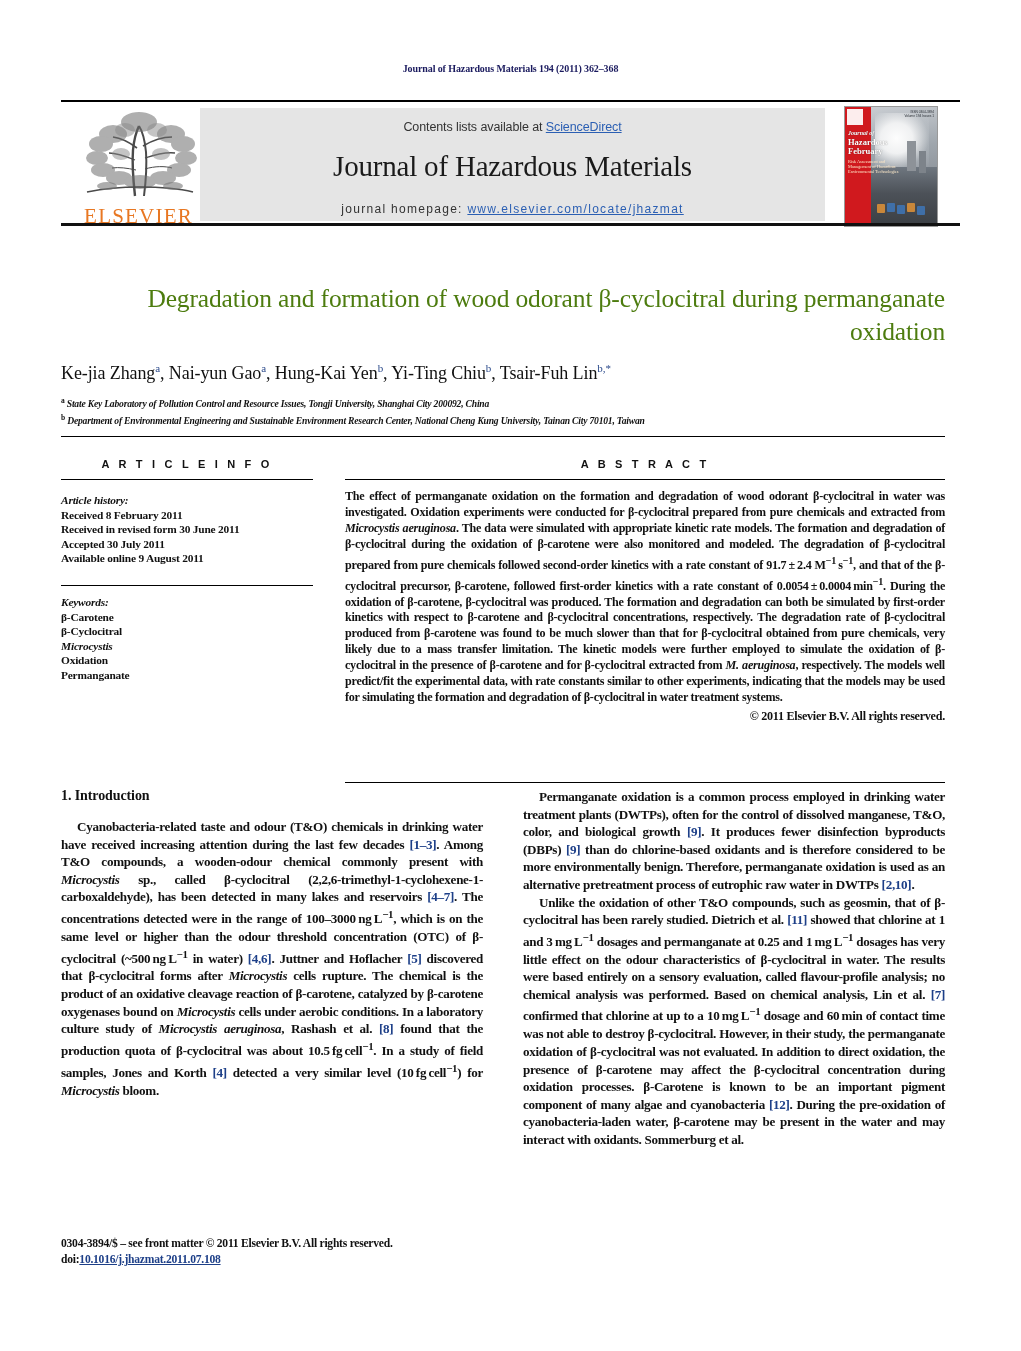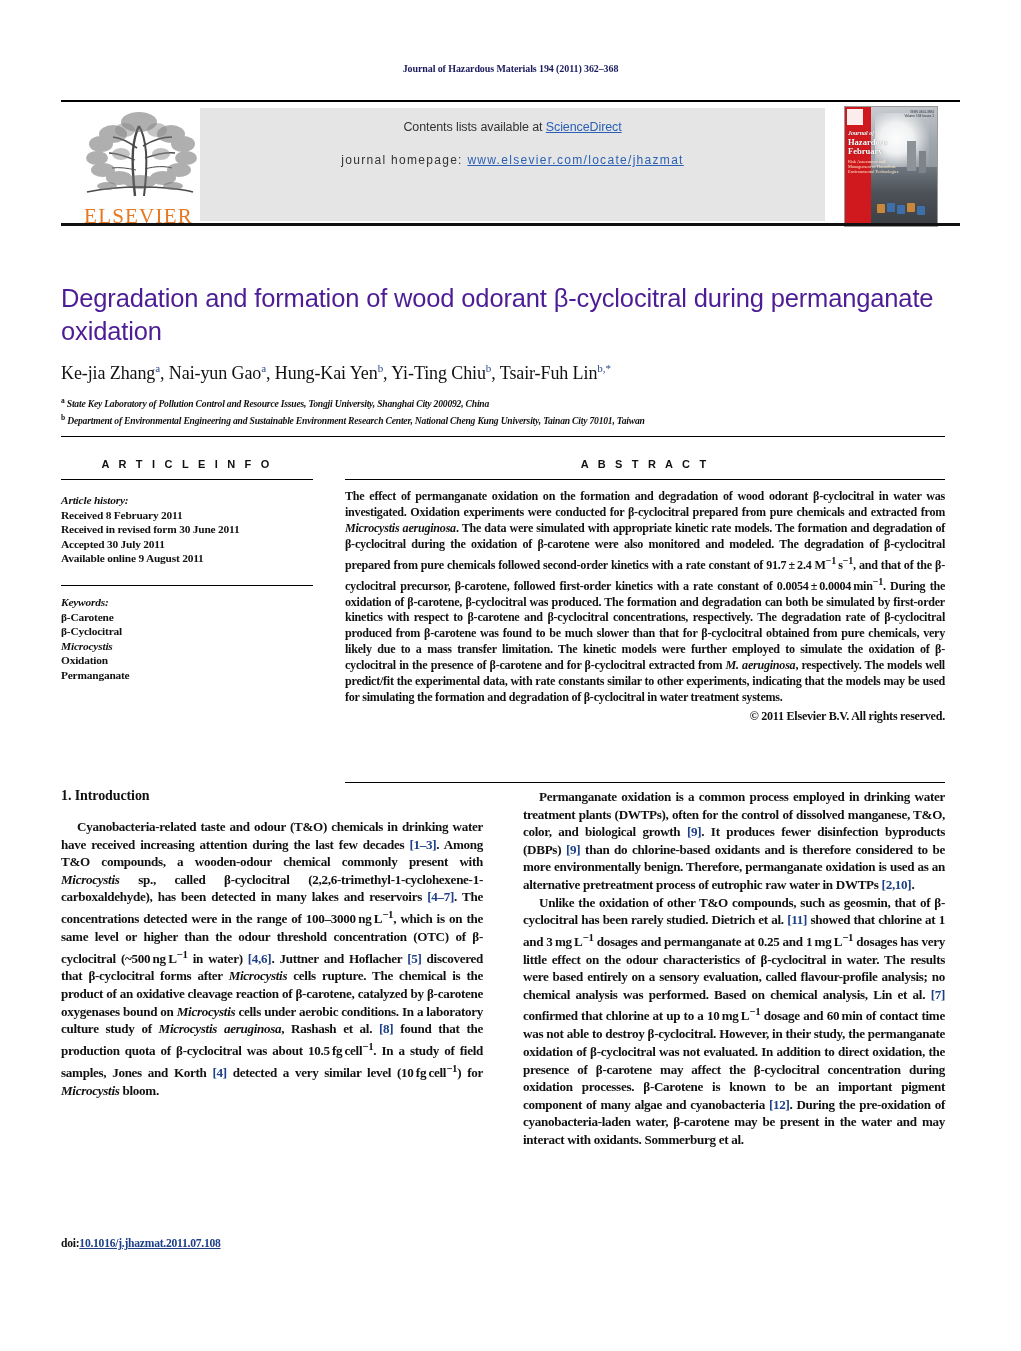--- a/index.html
+++ b/index.html
@@ -192,27 +192,28 @@
     background: #111;
   }
 
   
   .title-block {
     position: absolute;
     left: 61px; top: 282px;
     width: 884px;
   }
   .paper-title {
-    font-family: Liberation Sans, sans-serif;
+    font-family: Liberation Serif, serif;
     font-size: 25.5px;
     line-height: 33px;
-    color: #4c1d95;
+    color: #4d7c0f;
     margin: 0;
     font-weight: normal;
     letter-spacing: -0.15px;
+    text-align: right;
   }
   .authors {
     margin-top: 14px;
     font-family: "Liberation Serif", serif;
     font-size: 18px;
     color: #111;
     letter-spacing: -0.1px;
   }
   .authors sup { font-size: 11px; color:#2b4a8b; vertical-align: super; }
   .affiliations {
@@ -430,20 +431,21 @@
           <ellipse cx="100" cy="78" rx="10" ry="4"></ellipse>
         </g>
       </svg>
       <div class="elsevier-word">ELSEVIER</div>
     </div>
 
     <div class="sd-band">
       <div class="sd-contents">
         <span>Contents lists available at </span><a class="sd-link" href="#">ScienceDirect</a>
       </div>
+      <div class="journal-title">Journal of Hazardous Materials</div>
       <div class="homepage-line">
         <span>journal homepage: </span><a class="hp-url" href="#">www.elsevier.com/locate/jhazmat</a>
       </div>
     </div>
 
     <div class="cover-thumb">
       <div class="cover-sky"></div>
       <div class="cover-smoke"></div>
       <div class="cover-plant"></div>
       <div class="cover-stack" style="left:62px;top:34px;width:9px;height:30px;"></div>
@@ -511,16 +513,17 @@
     <p class="body">Cyanobacteria-related taste and odour (T&amp;O) chemicals in drinking water have received increasing attention during the last few decades <span class="ref">[1–3]</span>. Among T&amp;O compounds, a wooden-odour chemical commonly present with <span class="it">Microcystis</span> sp., called β-cyclocitral (2,2,6-trimethyl-1-cyclohexene-1-carboxaldehyde), has been detected in many lakes and reservoirs <span class="ref">[4–7]</span>. The concentrations detected were in the range of 100–3000 ng L<sup>−1</sup>, which is on the same level or higher than the odour threshold concentration (OTC) of β-cyclocitral (~500 ng L<sup>−1</sup> in water) <span class="ref">[4,6]</span>. Juttner and Hoflacher <span class="ref">[5]</span> discovered that β-cyclocitral forms after <span class="it">Microcystis</span> cells rupture. The chemical is the product of an oxidative cleavage reaction of β-carotene, catalyzed by β-carotene oxygenases bound on <span class="it">Microcystis</span> cells under aerobic conditions. In a laboratory culture study of <span class="it">Microcystis aeruginosa</span>, Rashash et al. <span class="ref">[8]</span> found that the production quota of β-cyclocitral was about 10.5 fg cell<sup>−1</sup>. In a study of field samples, Jones and Korth <span class="ref">[4]</span> detected a very similar level (10 fg cell<sup>−1</sup>) for <span class="it">Microcystis</span> bloom.</p>
   </div>
 
   <div class="body-right">
     <p class="body">Permanganate oxidation is a common process employed in drinking water treatment plants (DWTPs), often for the control of dissolved manganese, T&amp;O, color, and biological growth <span class="ref">[9]</span>. It produces fewer disinfection byproducts (DBPs) <span class="ref">[9]</span> than do chlorine-based oxidants and is therefore considered to be more environmentally benign. Therefore, permanganate oxidation is used as an alternative pretreatment process of eutrophic raw water in DWTPs <span class="ref">[2,10]</span>.</p>
     <p class="body">Unlike the oxidation of other T&amp;O compounds, such as geosmin, that of β-cyclocitral has been rarely studied. Dietrich et al. <span class="ref">[11]</span> showed that chlorine at 1 and 3 mg L<sup>−1</sup> dosages and permanganate at 0.25 and 1 mg L<sup>−1</sup> dosages has very little effect on the odour characteristics of β-cyclocitral in water. The results were based entirely on a sensory evaluation, called flavour-profile analysis; no chemical analysis was performed. Based on chemical analysis, Lin et al. <span class="ref">[7]</span> confirmed that chlorine at up to a 10 mg L<sup>−1</sup> dosage and 60 min of contact time was not able to destroy β-cyclocitral. However, in their study, the permanganate oxidation of β-cyclocitral was not evaluated. In addition to direct oxidation, the presence of β-carotene may affect the β-cyclocitral concentration during oxidation processes. β-Carotene is known to be an important pigment component of many algae and cyanobacteria <span class="ref">[12]</span>. During the pre-oxidation of cyanobacteria-laden water, β-carotene may be present in the water and may interact with oxidants. Sommerburg et al.</p>
   </div>
 
 
   <div class="frontmatter">
+    <div>0304-3894/$ – see front matter © 2011 Elsevier B.V. All rights reserved.</div>
     <div><span>doi:</span><a class="doi-link" href="#">10.1016/j.jhazmat.2011.07.108</a></div>
   </div>
 
 </div>
 
 </body></html>

